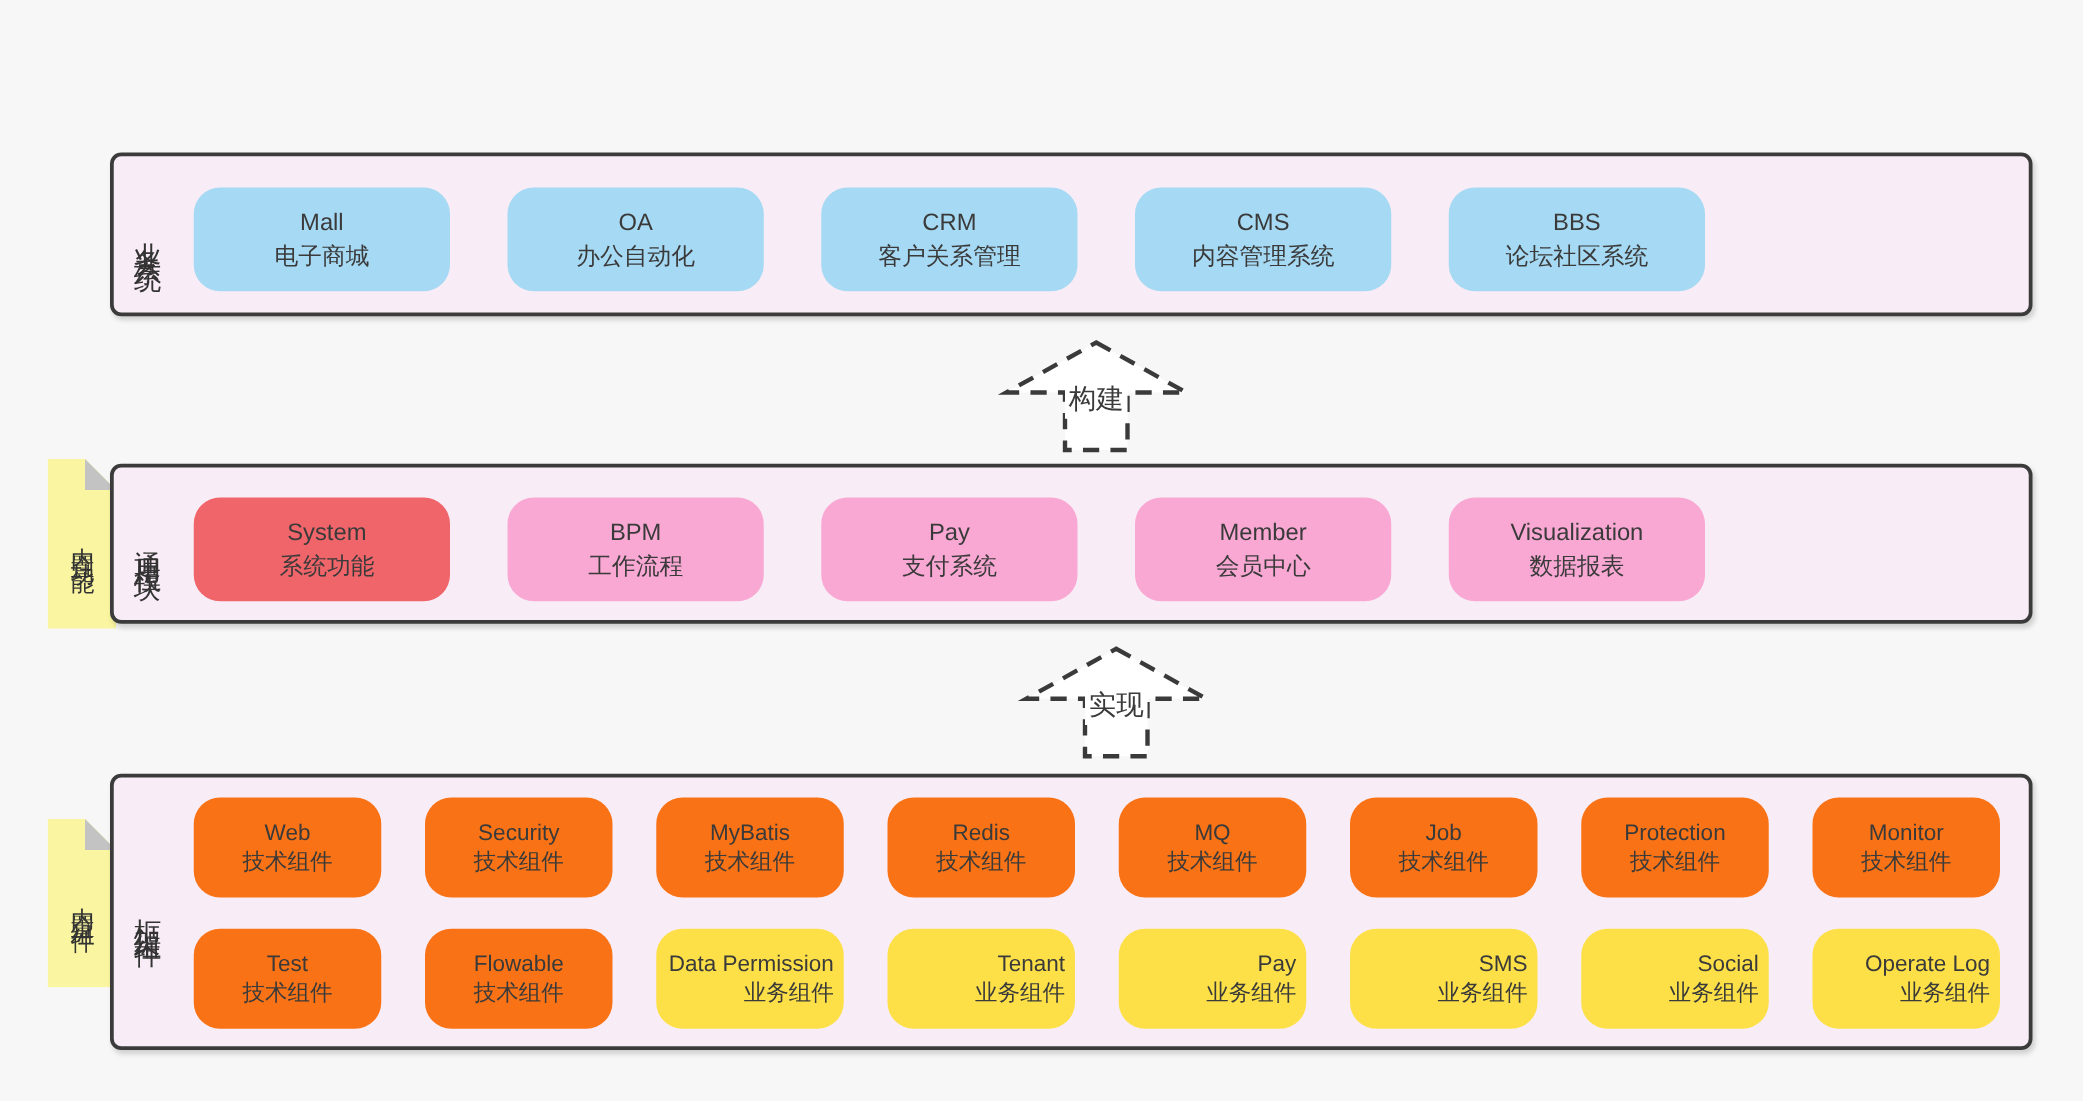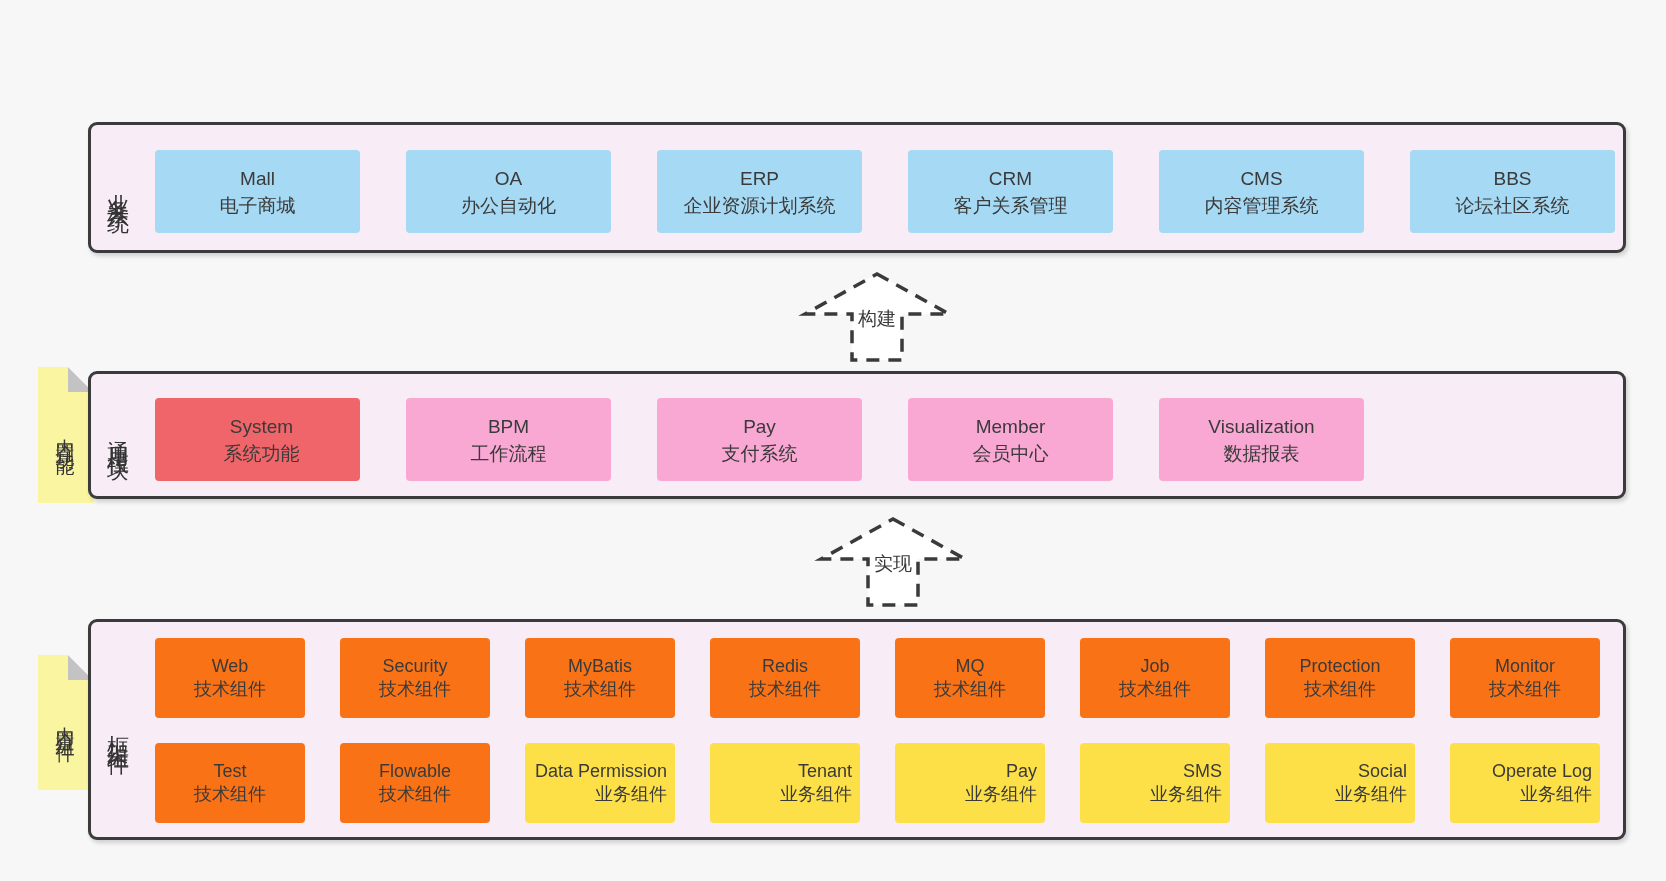--- a/index.html
+++ b/index.html
@@ -36,21 +36,21 @@
   .row-6{gap:46px;}
   .row-8{gap:35px;}
   #panel-business .row{top:25px;}
   #panel-modules .row{top:24px;}
   #panel-framework .row-top{top:16px;}
   #panel-framework .row-bottom{top:121px;}
 
   .box{
     display:flex;flex-direction:column;
     align-items:center;justify-content:center;
-    text-align:center;border-radius:4px;
+    text-align:center;border-radius:21px;
     box-sizing:border-box;padding:2px 8px;
   }
   .row-6 .box{width:205px;height:83px;font-size:19px;line-height:27px;}
   .row-8 .box{width:150px;height:80px;font-size:18px;line-height:23px;}
   .blue{background:#a6d9f3;}
   .red{background:#f0656a;padding-left:16px;}
   .pink{background:#f9a8d4;}
   .green{background:#f97316;}
   .lightgreen{background:#fde047;align-items:flex-end;}
 
@@ -79,41 +79,37 @@
   
   .arrow{position:absolute;width:160px;height:92px;z-index:1;}
   #arrow-build{left:797px;top:271px;}
   #arrow-implement{left:813px;top:516px;font-family:Liberation Serif, serif;}
   .arrow svg{position:absolute;left:0;top:0;}
   .arrow-label{
     position:absolute;left:50%;top:48px;
     transform:translate(-50%,-50%);
     background:#ffffff;
     padding:1px 3px;
-    font-size:19px;color:#3a3a3a;
+    font-size:22px;color:#3a3a3a;
     white-space:nowrap;
   }
 </style>
 </head>
 <body>
 
 <div class="panel" id="panel-business">
   <div class="side-label">业务系统</div>
   <div class="row row-6">
     <div class="box blue">
       <span>Mall</span>
       <span>电子商城</span>
     </div>
     <div class="box blue">
       <span>OA</span>
       <span>办公自动化</span>
-    </div>
-    <div class="box blue">
-      <span>ERP</span>
-      <span>企业资源计划系统</span>
     </div>
     <div class="box blue">
       <span>CRM</span>
       <span>客户关系管理</span>
     </div>
     <div class="box blue">
       <span>CMS</span>
       <span>内容管理系统</span>
     </div>
     <div class="box blue">

